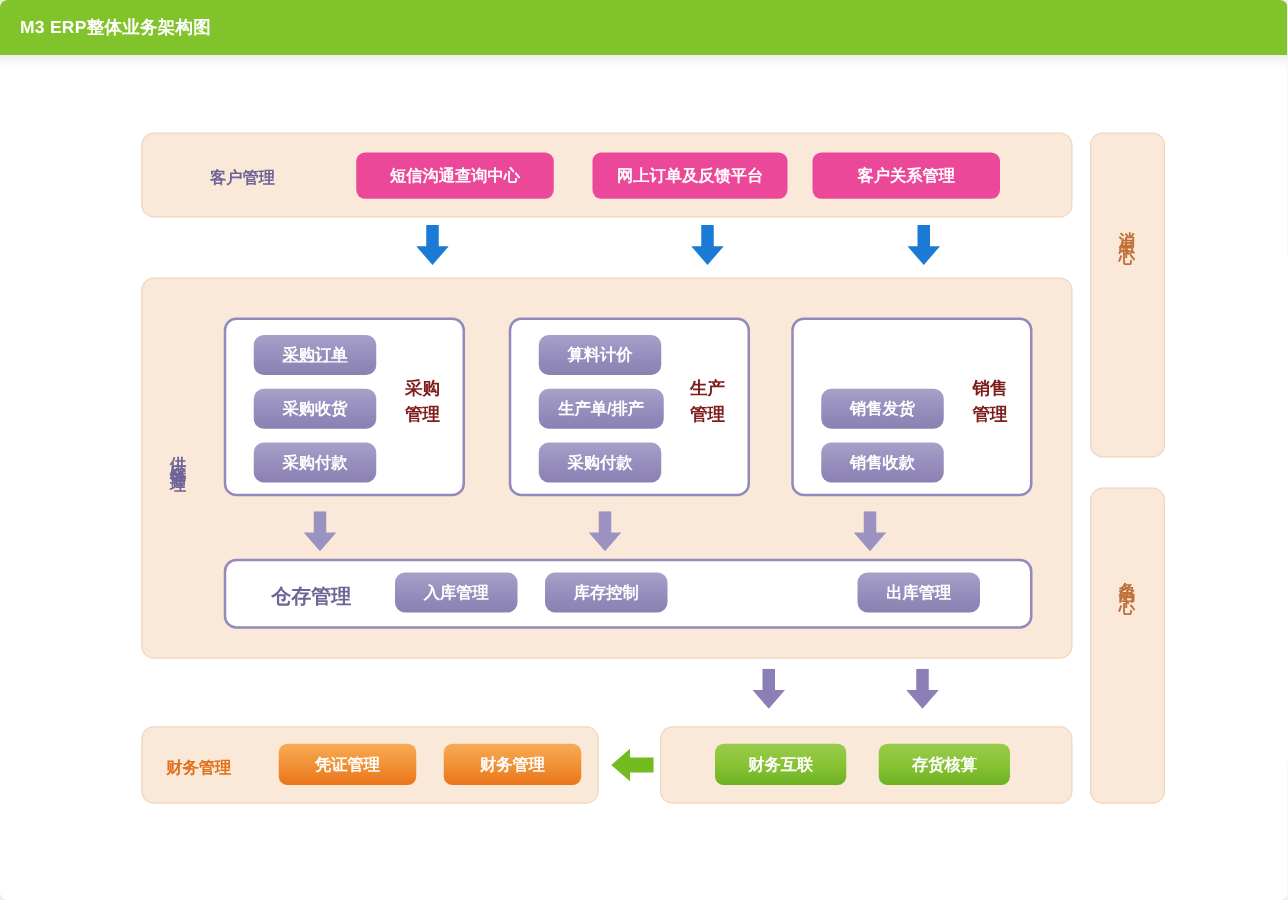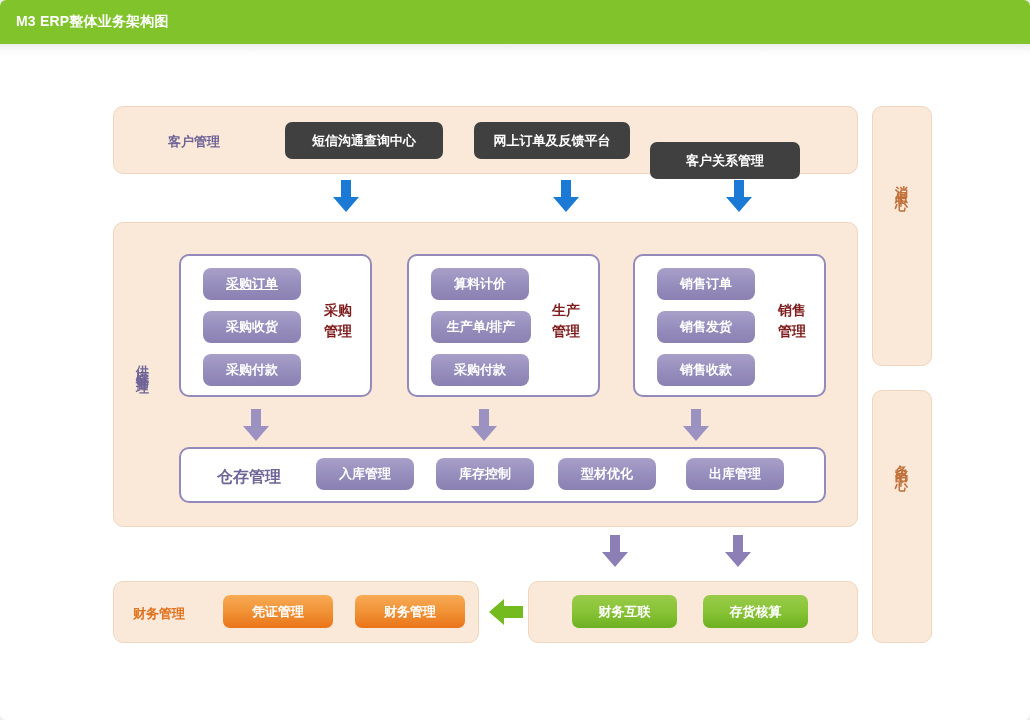--- a/index.html
+++ b/index.html
@@ -75,21 +75,21 @@
     display: flex;
     align-items: center;
     justify-content: center;
     box-sizing: border-box;
     font-size: 13px;
     font-weight: bold;
     color: #ffffff;
     white-space: nowrap;
   }
   .pill-blue {
-    background: #404040;
+    background: #ec4899;
     border-radius: 7px;
     height: 37px;
   }
   .pill-purple {
     background: linear-gradient(to bottom, #a9a0c9 0%, #9890be 45%, #8b80b2 100%);
     border-radius: 8px;
     height: 32px;
   }
   .pill-orange {
     background: linear-gradient(to bottom, #f7ab55 0%, #f08f33 55%, #ea741a 100%);
@@ -146,21 +146,21 @@
     <div class="header-title">M3 ERP整体业务架构图</div>
   </div>
   <div class="header-shadow"></div>
 
   <div class="panel" style="left:113px; top:106px; width:745px; height:68px;">
   </div>
   <div class="section-label" style="left:168px; top:133px; color:#6f6497;text-align:center;">客户管理</div>
 
   <div class="pill pill-blue" style="left:285px; top:122px; width:158px;">短信沟通查询中心</div>
   <div class="pill pill-blue" style="left:474px; top:122px; width:156px;">网上订单及反馈平台</div>
-  <div class="pill pill-blue" style="left:650px; top:122px; width:150px;margin-top:20px;">客户关系管理</div>
+  <div class="pill pill-blue" style="left:650px; top:122px; width:150px;">客户关系管理</div>
 
   <svg class="arrow-down" style="left:333px; top:180px;" viewBox="0 0 26 32">
     <polygon points="8,0 18,0 18,17 26,17 13,32 0,17 8,17" fill="#1a7ad6"></polygon>
   </svg>
   <svg class="arrow-down" style="left:553px; top:180px;" viewBox="0 0 26 32">
     <polygon points="8,0 18,0 18,17 26,17 13,32 0,17 8,17" fill="#1a7ad6"></polygon>
   </svg>
   <svg class="arrow-down" style="left:726px; top:180px;" viewBox="0 0 26 32">
     <polygon points="8,0 18,0 18,17 26,17 13,32 0,17 8,17" fill="#1a7ad6"></polygon>
   </svg>
@@ -179,39 +179,37 @@
   <div class="groupbox" style="left:407px; top:254px; width:193px; height:143px;"></div>
   <div class="group-title" style="left:538px; top:300px; width:56px;">生产
 管理</div>
   <div class="pill pill-purple" style="left:431px; top:268px; width:98px;">算料计价</div>
   <div class="pill pill-purple" style="left:431px; top:311px; width:100px;">生产单/排产</div>
   <div class="pill pill-purple" style="left:431px; top:354px; width:98px;">采购付款</div>
 
   <div class="groupbox" style="left:633px; top:254px; width:193px; height:143px;"></div>
   <div class="group-title" style="left:764px; top:300px; width:56px;">销售
 管理</div>
-  <div class="pill pill-purple" style="left:657px; top:268px; width:98px;">销售订单</div>
   <div class="pill pill-purple" style="left:657px; top:311px; width:98px;">销售发货</div>
   <div class="pill pill-purple" style="left:657px; top:354px; width:98px;">销售收款</div>
 
   <svg class="arrow-down" style="left:243px; top:409px;" viewBox="0 0 26 32">
     <polygon points="8,0 18,0 18,17 26,17 13,32 0,17 8,17" fill="#9b92c2"></polygon>
   </svg>
   <svg class="arrow-down" style="left:471px; top:409px;" viewBox="0 0 26 32">
     <polygon points="8,0 18,0 18,17 26,17 13,32 0,17 8,17" fill="#9b92c2"></polygon>
   </svg>
   <svg class="arrow-down" style="left:683px; top:409px;" viewBox="0 0 26 32">
     <polygon points="8,0 18,0 18,17 26,17 13,32 0,17 8,17" fill="#9b92c2"></polygon>
   </svg>
 
   <div class="groupbox" style="left:179px; top:447px; width:647px; height:56px;"></div>
   <div class="wh-label" style="left:217px; top:467px;">仓存管理</div>
   <div class="pill pill-purple" style="left:436px; top:458px; width:98px;">库存控制</div>
   <div class="pill pill-purple" style="left:316px; top:458px; width:98px;">入库管理</div>
-  <div class="pill pill-purple" style="left:558px; top:458px; width:98px;">型材优化</div>
   <div class="pill pill-purple" style="left:686px; top:458px; width:98px;">出库管理</div>
 
   <svg class="arrow-down" style="left:602px; top:535px;" viewBox="0 0 26 32">
     <polygon points="8,0 18,0 18,17 26,17 13,32 0,17 8,17" fill="#8b7fb5"></polygon>
   </svg>
   <svg class="arrow-down" style="left:725px; top:535px;" viewBox="0 0 26 32">
     <polygon points="8,0 18,0 18,17 26,17 13,32 0,17 8,17" fill="#8b7fb5"></polygon>
   </svg>
 
   <div class="panel" style="left:113px; top:581px; width:366px; height:62px;"></div>

